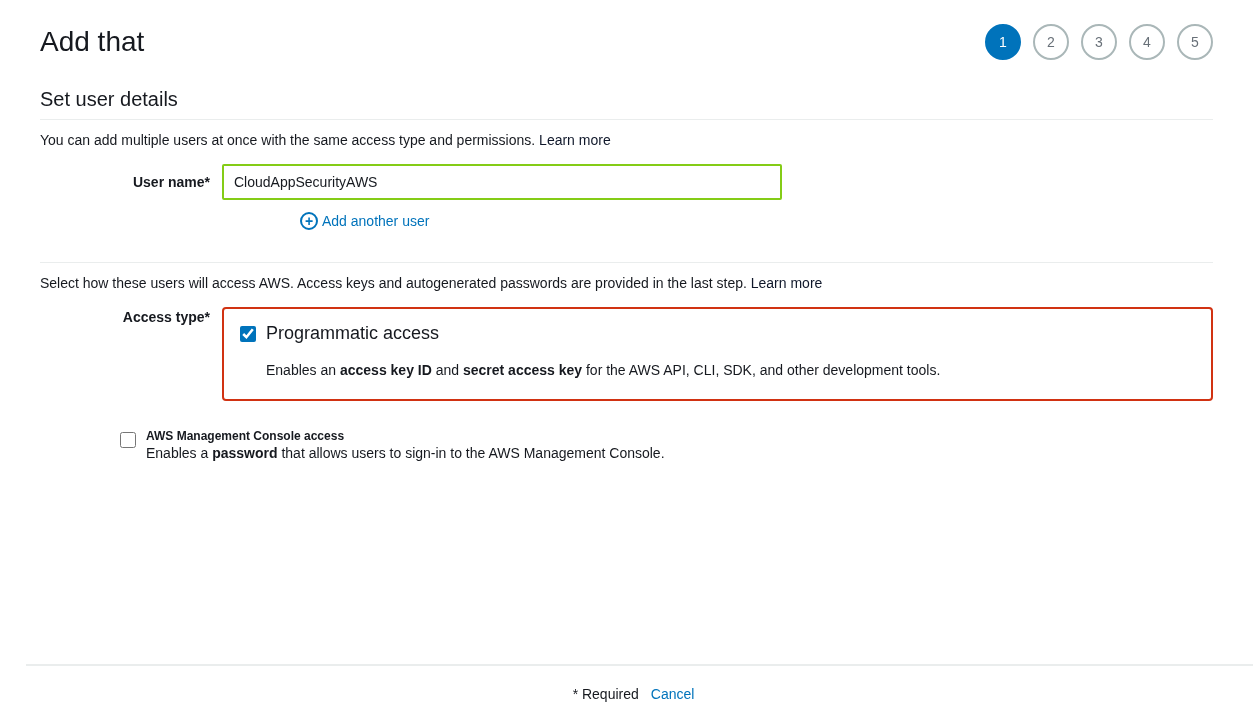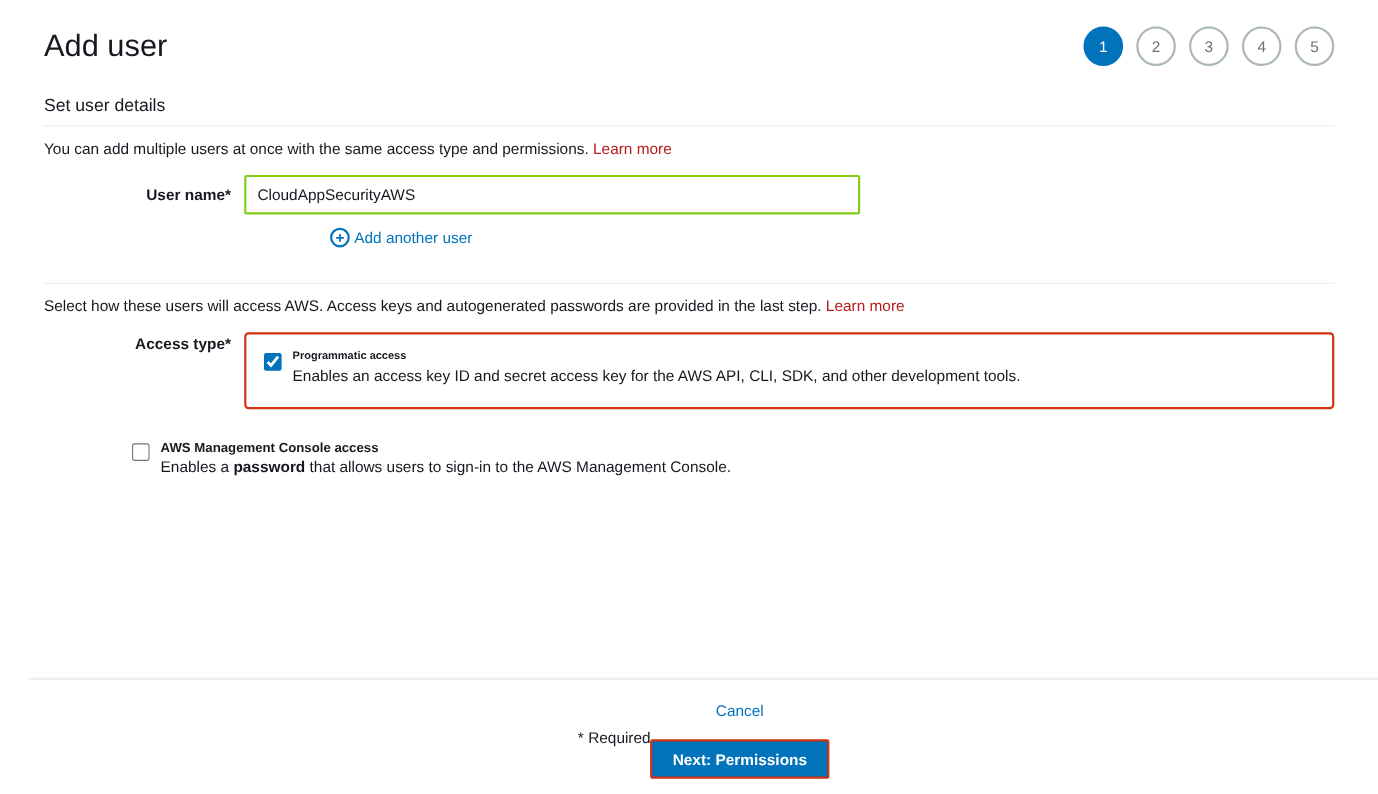--- a/index.html
+++ b/index.html
@@ -48,37 +48,37 @@
     }
     .step-circle.active {
       background: #0073bb;
       border-color: #0073bb;
       color: #fff;
     }
     .section {
       margin-bottom: 32px;
     }
     .section-title {
-      font-size: 16px;
+      font-size: 20px;
       font-weight: 400;
       color: #16191f;
       margin-bottom: 8px;
     }
     .section-divider {
       border: none;
       border-top: 1px solid #eaeded;
       margin-bottom: 12px;
     }
     .section-description {
       font-size: 14px;
       color: #16191f;
       margin-bottom: 16px;
     }
     .link {
-      color: #b91c1c;
+      color: #0f172a;
       text-decoration: none;
       cursor: pointer;
     }
 
     .user-name-row {
       display: flex;
       align-items: center;
       gap: 12px;
       margin-bottom: 12px;
       padding-left: 80px;
@@ -166,32 +166,32 @@
       margin-bottom: 4px;
     }
     .access-option-checkbox {
       margin-top: 3px;
       width: 16px;
       height: 16px;
       cursor: pointer;
       accent-color: #0073bb;
     }
     .access-option-text .option-title {
-      font-size: 10px;
+      font-size: 18px;
+      font-weight: 400;
+      color: #16191f;
+      margin-bottom: 16px;
+    }
+    .access-option-text .option-desc {
+      font-size: 14px;
+      color: #16191f;
+      line-height: 1.5;
+    }
+    .access-option-text .option-desc strong {
       font-weight: 700;
-      color: #16191f;
-      margin-bottom: 2px;
-    }
-    .access-option-text .option-desc {
-      font-size: 14px;
-      color: #16191f;
-      line-height: 1.5;
-    }
-    .access-option-text .option-desc strong {
-      font-weight: 400;
     }
 
     .access-option-plain {
       display: flex;
       align-items: flex-start;
       gap: 10px;
       padding-left: 80px;
       margin-top: 12px;
     }
     .console-checkbox {
@@ -253,21 +253,21 @@
       font-weight: 600;
       cursor: pointer;
     }
   </style>
 </head>
 <body>
 
 <div class="page-container">
 
   <div class="page-header">
-    <h1 class="page-title">Add user</h1>
+    <h1 class="page-title">Add that</h1>
     <div class="step-indicators">
       <div class="step-circle active">
         <span>1</span>
       </div>
       <div class="step-circle">
         <span>2</span>
       </div>
       <div class="step-circle">
         <span>3</span>
       </div>
@@ -338,15 +338,14 @@
         </div>
       </div>
     </div>
   </div>
 </div>
 
 <div class="footer">
   <span class="required-note">* Required</span>
   <div class="footer-actions">
     <button class="cancel-btn">Cancel</button>
-    <button class="next-btn">Next: Permissions</button>
   </div>
 </div>
 
 </body></html>

